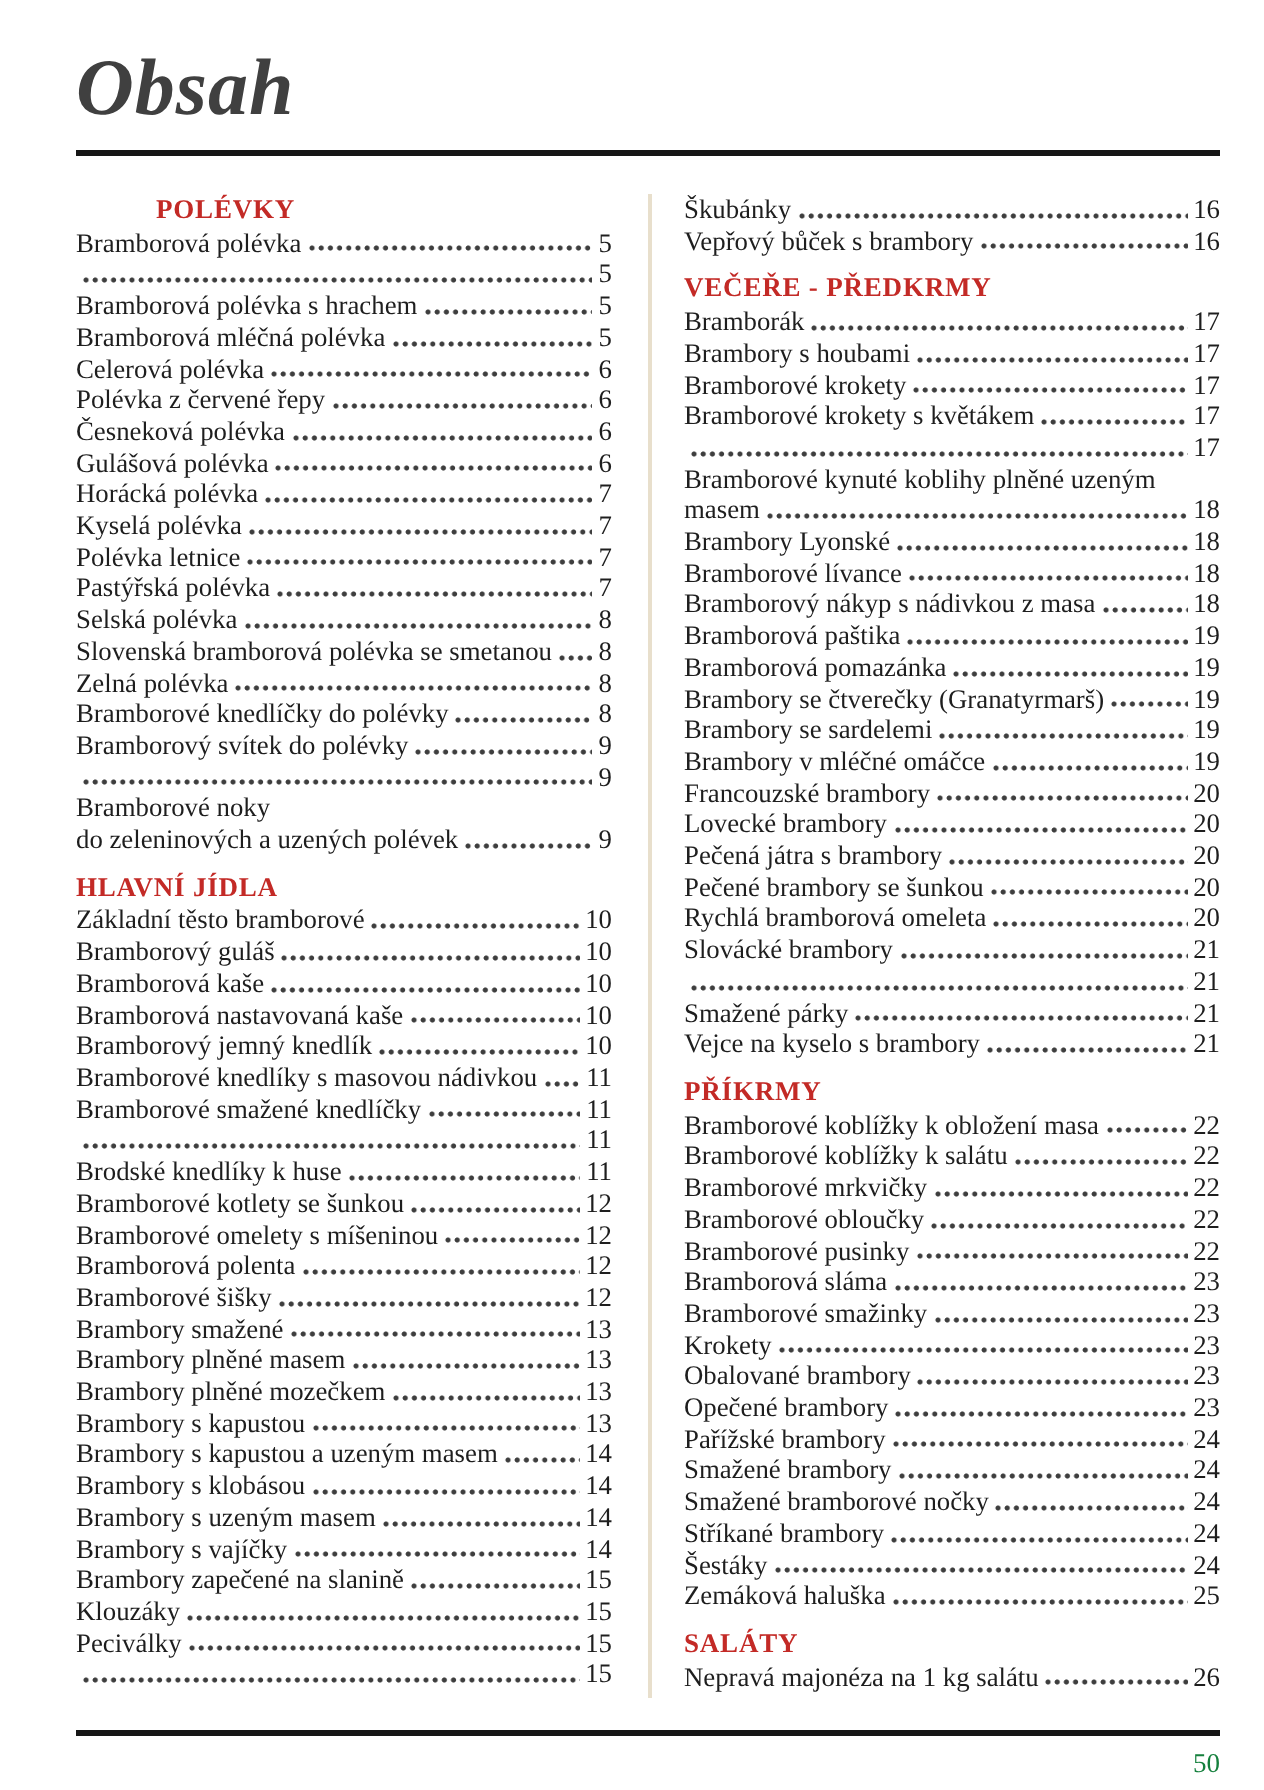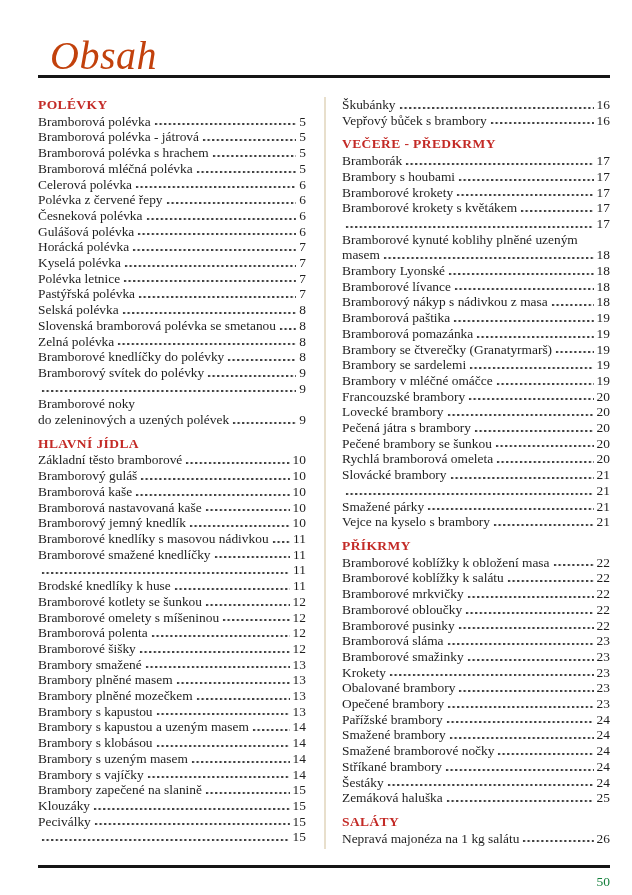--- a/index.html
+++ b/index.html
@@ -6,38 +6,38 @@
   .page{
     position:relative;
     width:632px;height:895px;
     background:#ffffff;
     font-family:"Liberation Serif", serif;
     color:#1e1e1e;
     overflow:hidden;
   }
   .doc-title{
     position:absolute;left:38px;top:22px;
-    font-style:italic;font-weight:normal;
-    font-size:40px;line-height:44px;color:#c2410c;
-    margin:12px;letter-spacing:0.5px;
+    font-style:italic;font-weight:bold;
+    font-size:40px;line-height:44px;color:#404040;
+    margin:0;letter-spacing:0.5px;
   }
   .rule{position:absolute;left:38px;width:572px;height:3px;background:#161616;}
   .rule-top{top:75px;}
   .rule-bottom{top:865px;}
   .content{
     position:absolute;left:38px;top:97px;width:572px;
     display:flex;align-items:flex-start;
   }
   .col{width:268px;font-size:13.4px;line-height:15.7px;}
   .col-divider{width:2px;align-self:stretch;background:#e8dfcc;margin:0 16px 0 18px;min-height:752px;}
   .sec{
     color:#c32a26;font-weight:bold;font-size:13.5px;
     letter-spacing:0.4px;margin:8px 0 1px 0;
   }
-  .block:first-child .sec{margin-top:0;}
+  .block:first-child .sec{margin-top:0;margin-left:40px;}
   .row{display:flex;align-items:baseline;}
   .lbl{white-space:nowrap;}
   .dots{
     flex:1;min-width:6px;height:4px;align-self:flex-end;
     margin:0 3px 3px 3px;
     background-image:radial-gradient(circle at 2px 2px,#3e3e3e 1.05px,transparent 1.5px);
     background-size:4.6px 4px;background-repeat:repeat-x;
   }
   .pg{white-space:nowrap;}
   .folio{
@@ -55,21 +55,20 @@
   <div class="content">
     <div class="col">
         <div class="block">
           <div class="sec">POLÉVKY</div>
           <div class="row">
             <span class="lbl">Bramborová polévka</span>
             <span class="dots"></span>
             <span class="pg">5</span>
           </div>
           <div class="row">
-            <span class="lbl">Bramborová polévka - játrová</span>
             <span class="dots"></span>
             <span class="pg">5</span>
           </div>
           <div class="row">
             <span class="lbl">Bramborová polévka s hrachem</span>
             <span class="dots"></span>
             <span class="pg">5</span>
           </div>
           <div class="row">
             <span class="lbl">Bramborová mléčná polévka</span>

